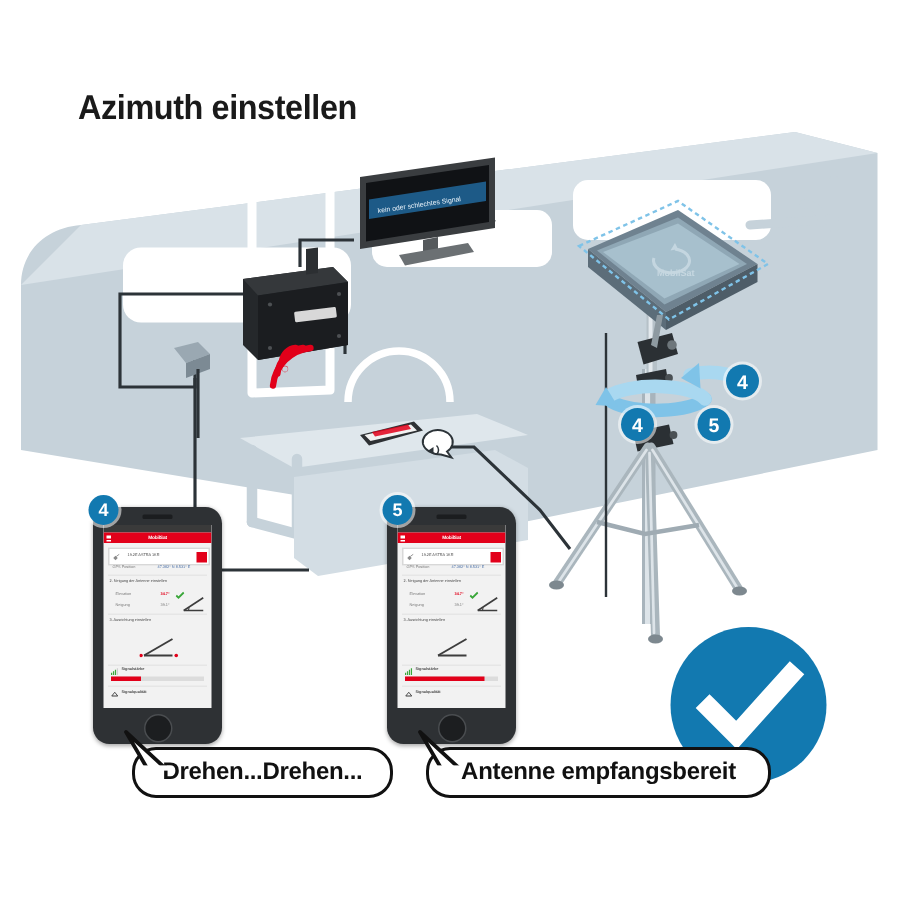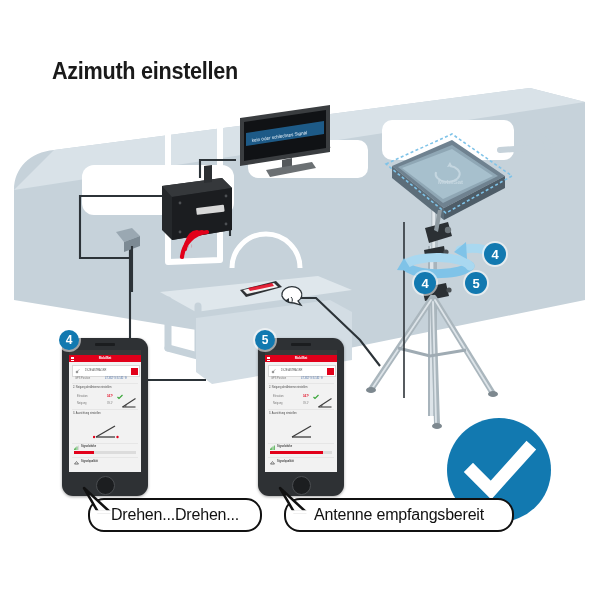--- a/index.html
+++ b/index.html
@@ -14,21 +14,21 @@
          transform:scaleX(0.94);transform-origin:left center;}
 
   
   .badge{border-radius:50%;background:#1279b0;color:#fff;display:flex;
          align-items:center;justify-content:center;font-weight:bold;
          box-shadow:0 0 0 2px rgba(255,255,255,.55);}
 
   
   .bubble{border:2.5px solid #111;border-radius:16px;background:#fff;
           display:flex;align-items:center;justify-content:center;
-          font-weight:normal;color:#111;letter-spacing:-0.2px;}
+          font-weight:bold;color:#111;letter-spacing:-0.2px;}
 
   
   .phone{background:#2e3134;border-radius:11px;box-shadow:0 1px 3px rgba(0,0,0,.35);}
   .screen{position:absolute;background:#f2f2f2;overflow:hidden;}
   .statusbar{position:absolute;left:0;top:0;right:0;height:5px;background:#3a3a3a;}
   .appbar{position:absolute;left:0;right:0;background:#e2001a;}
   .appbar-title{position:absolute;left:0;right:0;top:1px;text-align:center;
                 color:#fff;font-size:3.2px;font-weight:bold;letter-spacing:-0.1px;}
   .hamburger{position:absolute;left:2px;top:2px;width:3px;height:3px;}
   .hamburger i{display:block;height:0.6px;background:#fff;margin-bottom:0.7px;}

